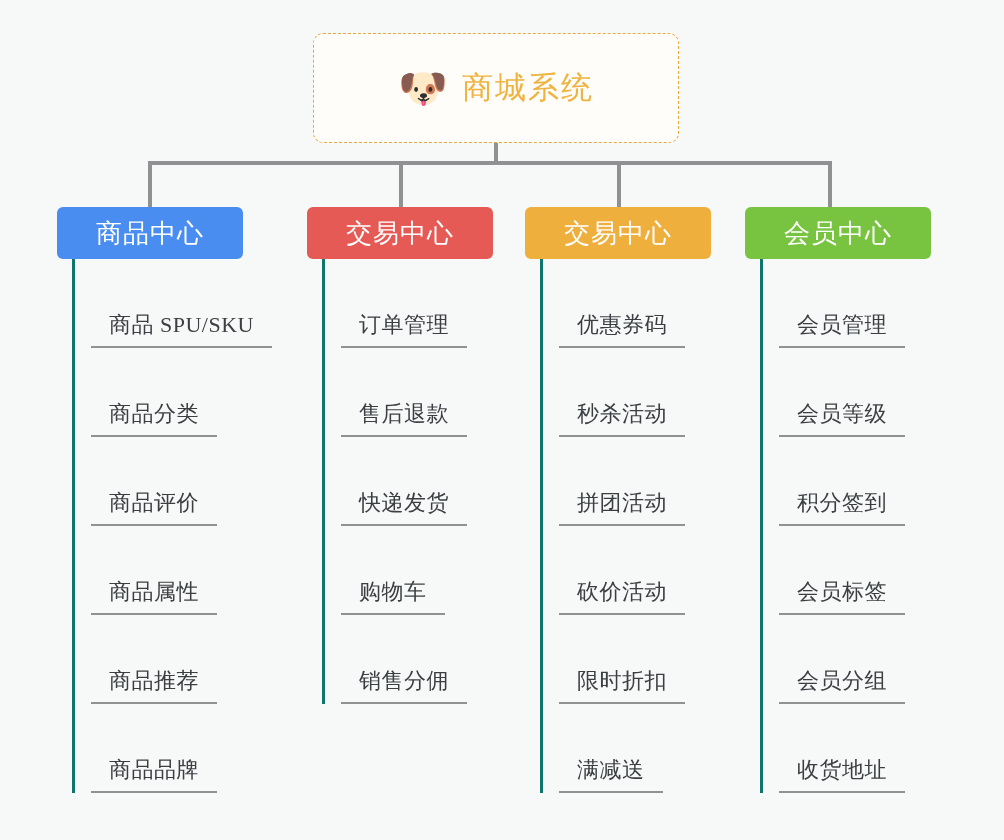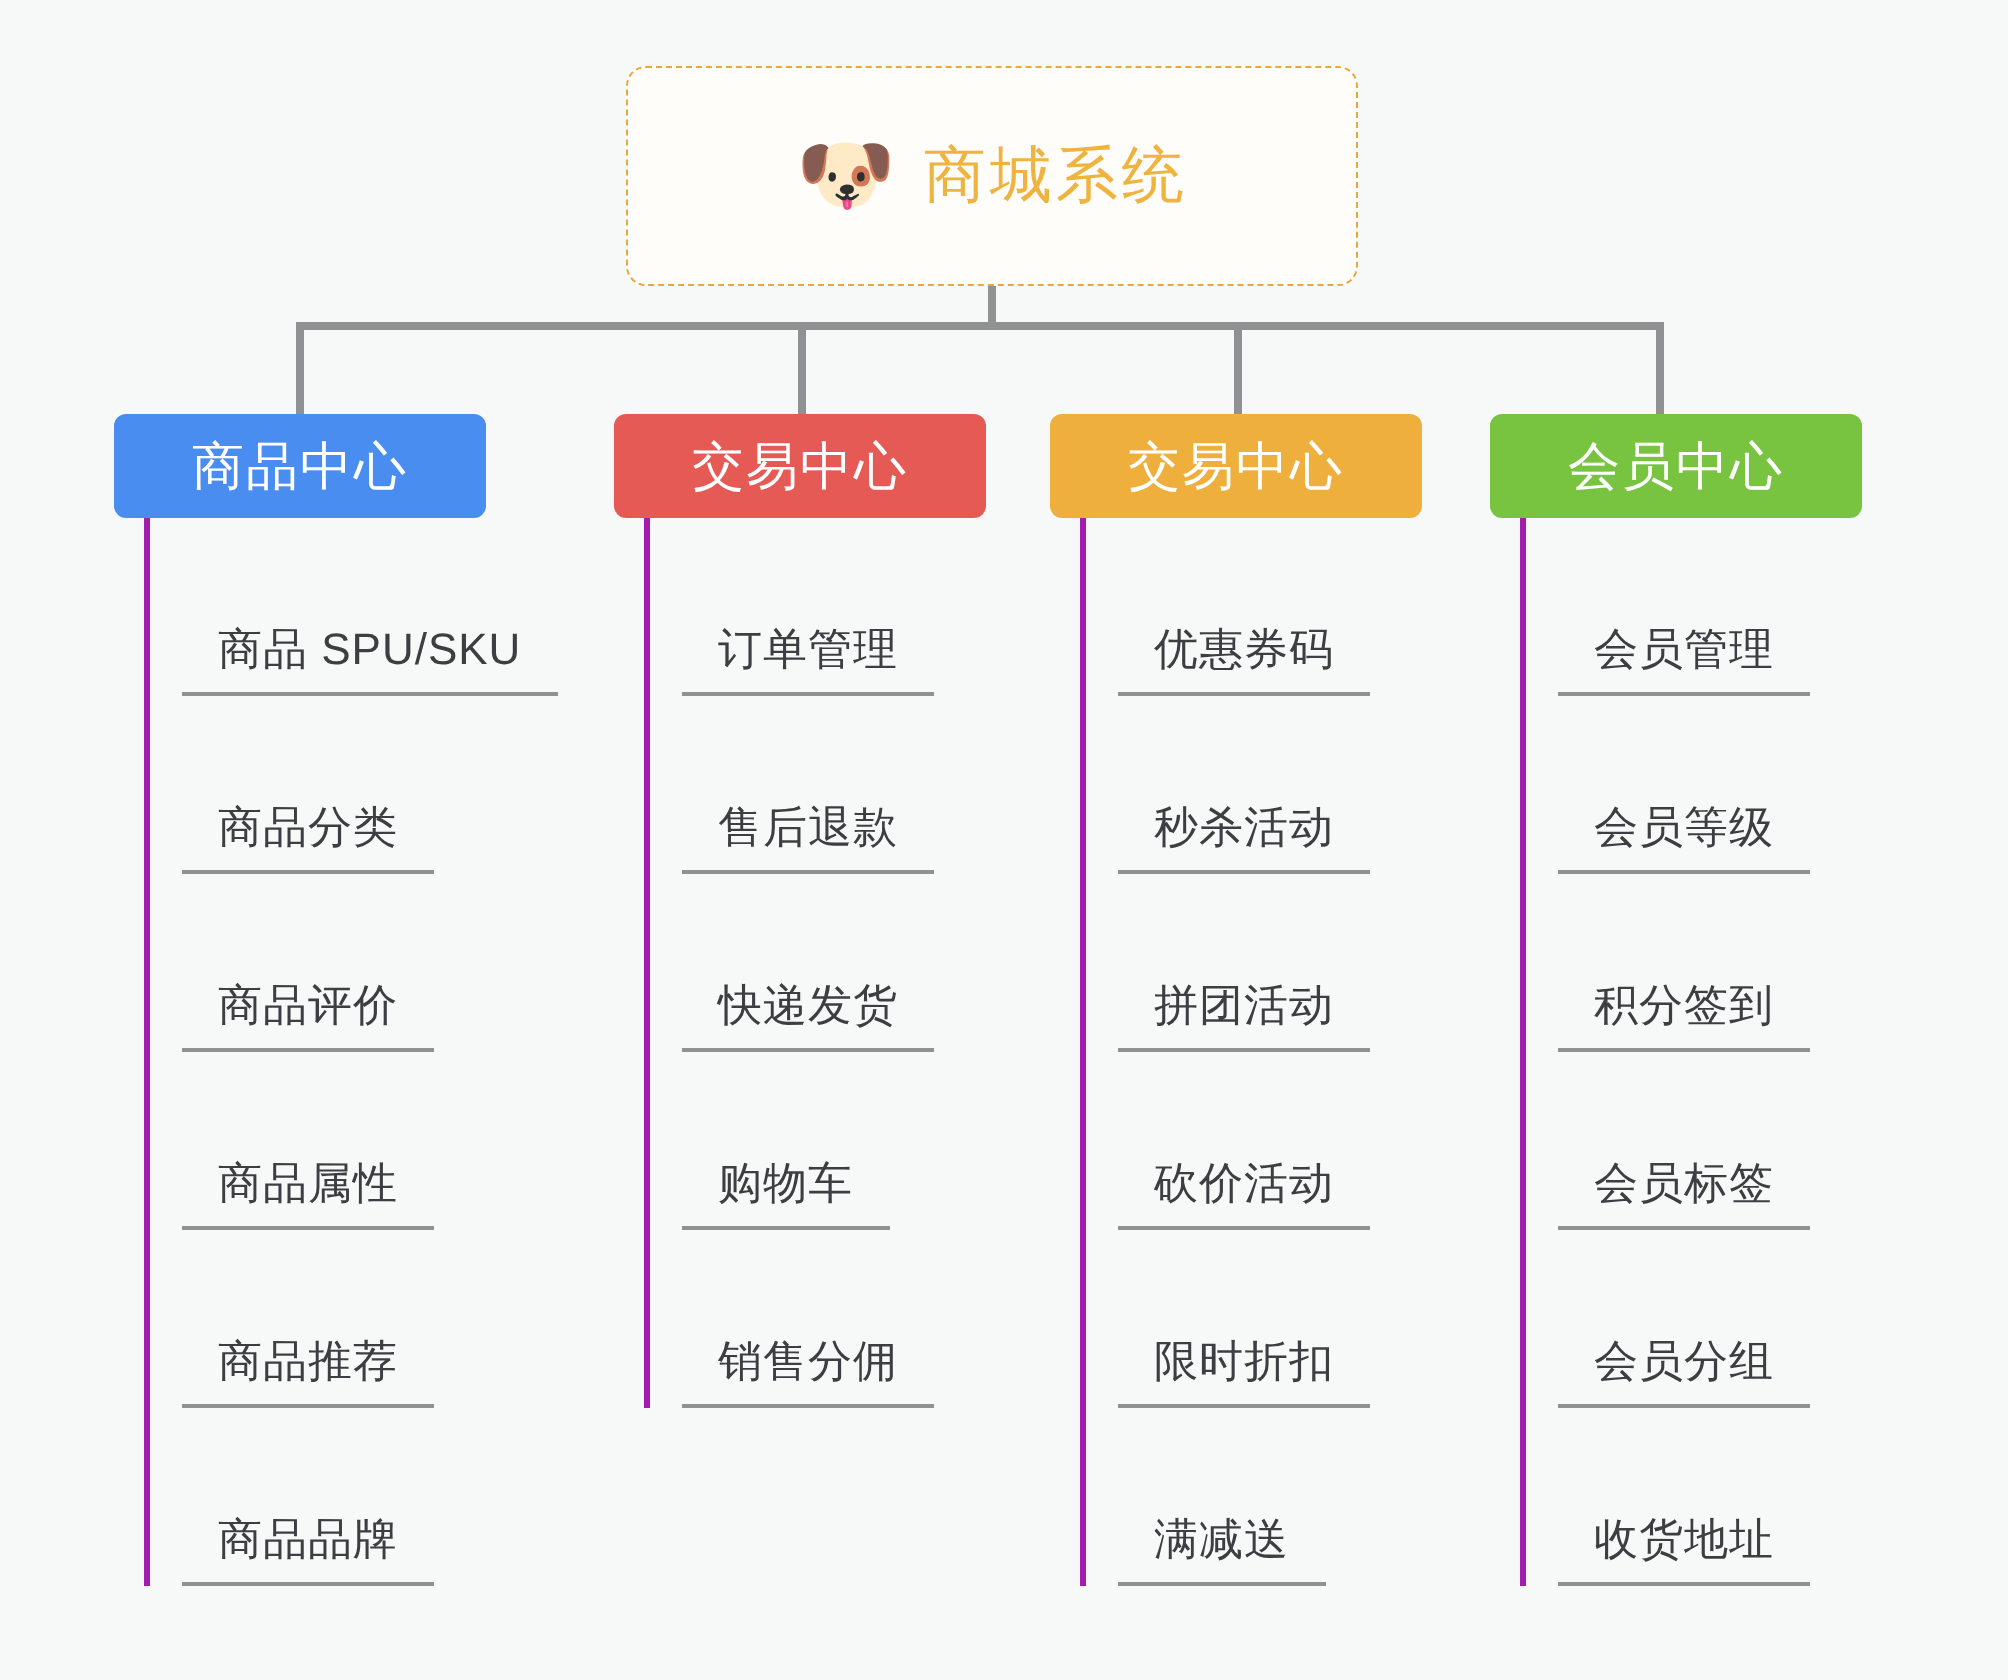--- a/index.html
+++ b/index.html
@@ -99,23 +99,24 @@
   .col-1 .cat-box { width: 186px; background: #4a8df0; }
   .col-2 .cat-box { width: 186px; background: #e65a56; }
   .col-3 .cat-box { width: 186px; background: #eeaf3d; }
   .col-4 .cat-box { width: 186px; background: #78c441; }
 
   
   .leaves {
     position: relative;
     margin-top: 0;
     padding-left: 16px;
-    border-left: 3px solid #a21caf;
+    border-left: 3px solid #0f766e;
     margin-left: 15px;
     width: max-content;
+    font-family: Liberation Serif, serif;
   }
   .leaf {
     position: relative;
     height: 89px;
     display: flex;
     align-items: flex-end;
     box-sizing: border-box;
   }
   .leaf-inner {
     display: inline-block;

